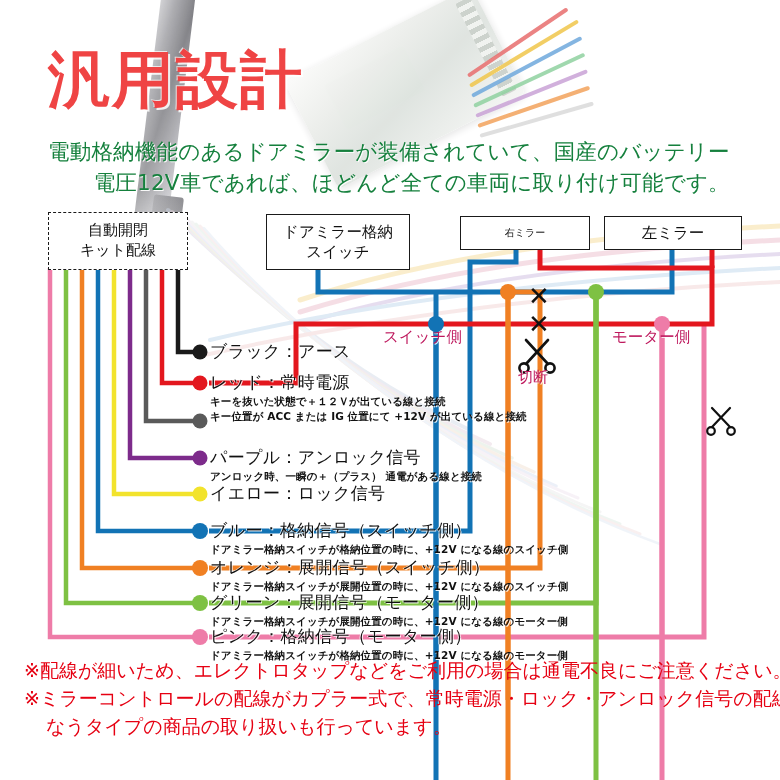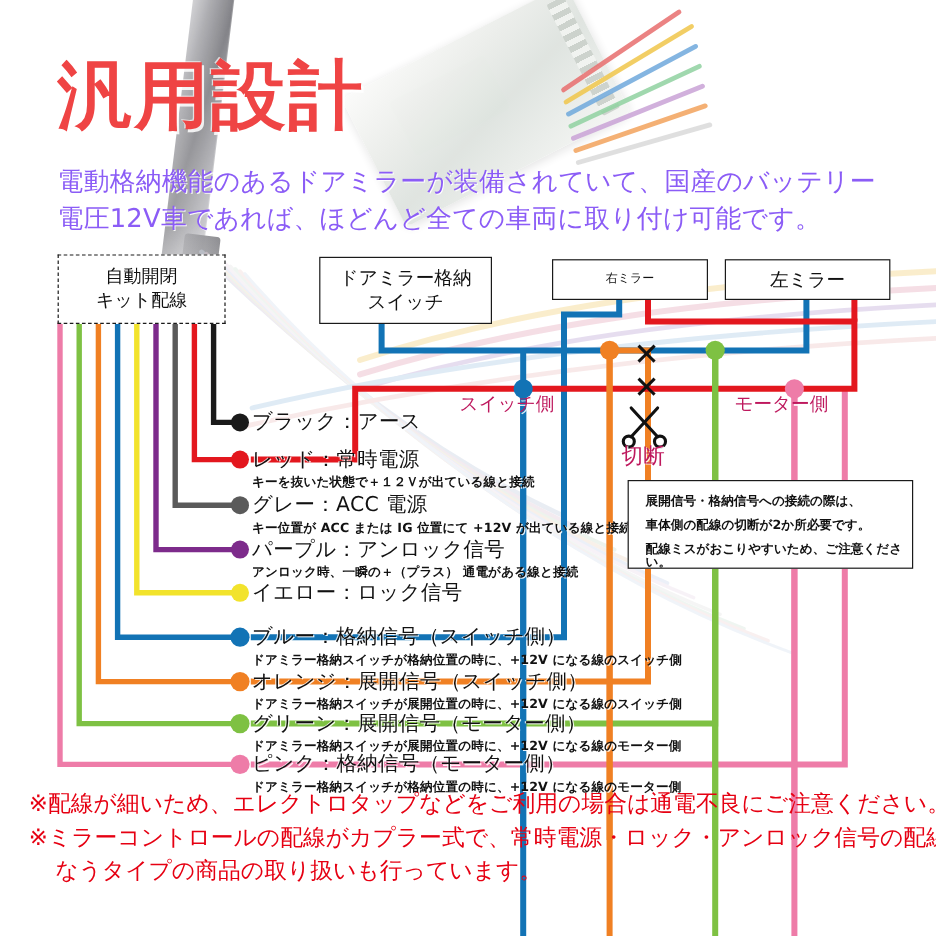--- a/index.html
+++ b/index.html
@@ -61,24 +61,25 @@
   .title{
     position:absolute;left:48px;top:38px;z-index:6;
     font-size:62px;font-weight:bold;letter-spacing:2px;
     color:#ef4444;
     font-family:"DejaVu Sans","Liberation Sans",sans-serif;
     text-shadow:2px 2px 0 rgba(255,255,255,.85), -1px -1px 0 rgba(255,255,255,.7);
     white-space:nowrap;
   }
   .lead{
     position:absolute;left:48px;top:136px;z-index:6;
-    font-size:21.5px;line-height:31px;color:#8b5cf6;letter-spacing:.2px;
+    font-size:21.5px;line-height:31px;color:#15803d;letter-spacing:.2px;
     font-family:"DejaVu Sans","Liberation Sans",sans-serif;
     text-shadow:1px 1px 0 rgba(255,255,255,.9);
     white-space:nowrap;
+    text-align:right;
   }
 
   
   .diagram{position:absolute;inset:0;z-index:5;}
   svg.wires{position:absolute;left:0;top:0;width:780px;height:780px;overflow:visible;}
 
   .box{
     position:absolute;z-index:7;background:#fff;border:1.6px solid #1a1a1a;
     display:flex;align-items:center;justify-content:center;text-align:center;
     font-family:"DejaVu Sans","Liberation Sans",sans-serif;
@@ -90,21 +91,21 @@
   #box-right{left:460px;top:216px;width:128px;height:32px;font-size:10px;}
   #box-left{left:604px;top:216px;width:136px;height:32px;font-size:15.5px;}
 
   .side-label{
     position:absolute;z-index:8;font-size:15.5px;color:#be185d;
     font-family:"DejaVu Sans","Liberation Sans",sans-serif;
     text-shadow:1px 1px 0 rgba(255,255,255,.85);white-space:nowrap;
   }
   #lbl-switch-side{left:383px;top:327px;}
   #lbl-motor-side{left:612px;top:327px;}
-  #lbl-cut{left:518px;top:368px;font-size:18px;}
+  #lbl-cut{left:518px;top:368px;font-size:15px;}
 
   .xmark{
     position:absolute;z-index:8;color:#111;font-size:26px;font-weight:bold;
     font-family:"DejaVu Sans","Liberation Sans",sans-serif;line-height:1;
   }
   #x1{left:528px;top:283px;}
   #x2{left:528px;top:311px;}
 
   
   .legend{position:absolute;z-index:9;left:0;top:0;}
@@ -302,21 +303,20 @@
   <div class="legend">
     <div class="legend-item" style="left:210px;top:340px;">
       <div class="li-name">ブラック：アース</div>
       <div class="li-desc"></div>
     </div>
     <div class="legend-item" style="left:210px;top:371px;">
       <div class="li-name">レッド：常時電源</div>
       <div class="li-desc">キーを抜いた状態で＋１２Ｖが出ている線と接続</div>
     </div>
     <div class="legend-item" style="left:210px;top:409px;">
-      <div class="li-name">グレー：ACC 電源</div>
       <div class="li-desc">キー位置が ACC または IG 位置にて +12V が出ている線と接続</div>
     </div>
     <div class="legend-item" style="left:210px;top:446px;">
       <div class="li-name">パープル：アンロック信号</div>
       <div class="li-desc">アンロック時、一瞬の＋（プラス） 通電がある線と接続</div>
     </div>
     <div class="legend-item" style="left:210px;top:482px;">
       <div class="li-name">イエロー：ロック信号</div>
     </div>
     <div class="legend-item" style="left:210px;top:519px;">
@@ -330,25 +330,20 @@
     <div class="legend-item" style="left:210px;top:591px;">
       <div class="li-name">グリーン：展開信号（モーター側）</div>
       <div class="li-desc">ドアミラー格納スイッチが展開位置の時に、+12V になる線のモーター側</div>
     </div>
     <div class="legend-item" style="left:210px;top:625px;">
       <div class="li-name">ピンク：格納信号（モーター側）</div>
       <div class="li-desc">ドアミラー格納スイッチが格納位置の時に、+12V になる線のモーター側</div>
     </div>
   </div>
 
-  <div id="caution-box">
-    <div class="cb-line" id="cb1">展開信号・格納信号への接続の際は、</div>
-    <div class="cb-line" id="cb2">車体側の配線の切断が2か所必要です。</div>
-    <div class="cb-line" id="cb3">配線ミスがおこりやすいため、ご注意ください。</div>
-  </div>
 
   <div class="notes">
     <div class="n-line">※配線が細いため、エレクトロタップなどをご利用の場合は通電不良にご注意ください。</div>
     <div class="n-line">※ミラーコントロールの配線がカプラー式で、常時電源・ロック・アンロック信号の配線のみ行</div>
     <div class="n-line n-indent">なうタイプの商品の取り扱いも行っています。</div>
   </div>
 
 </div>
 
 </body></html>

